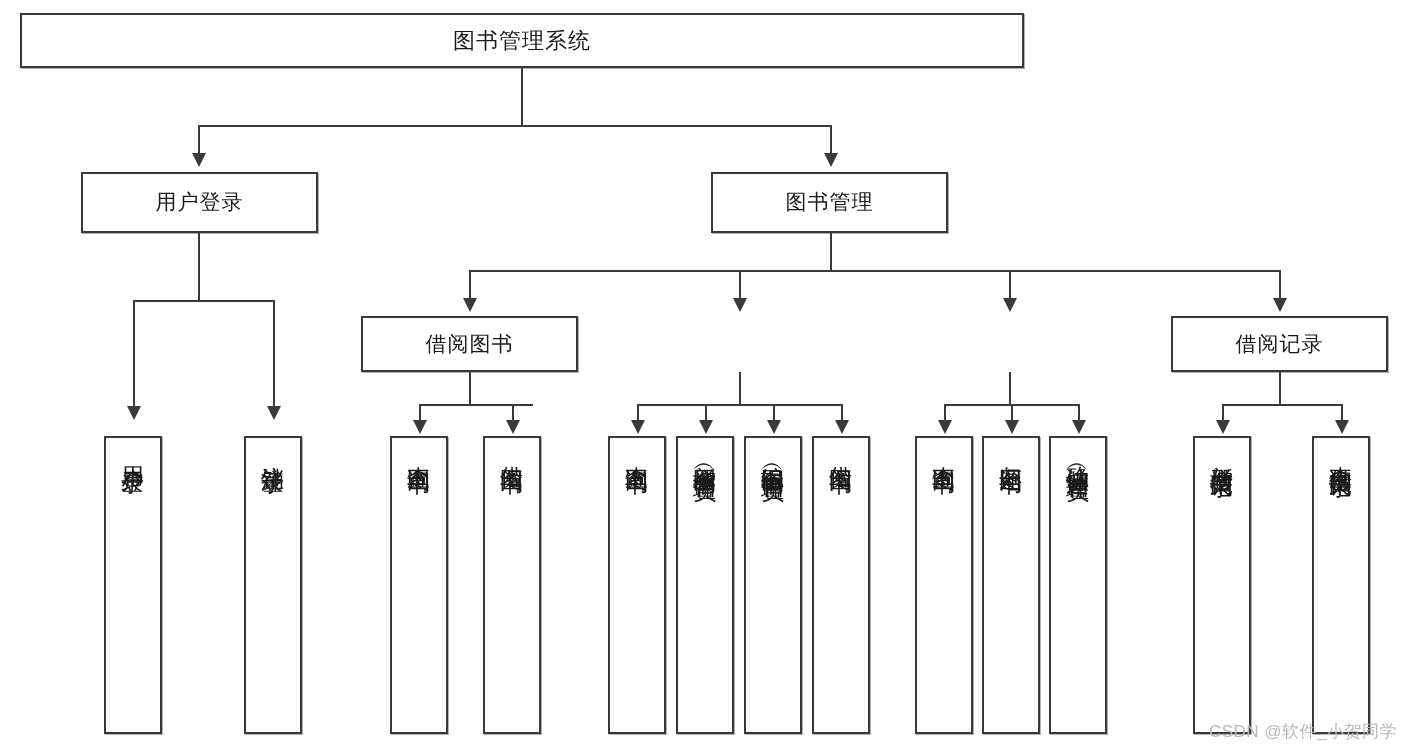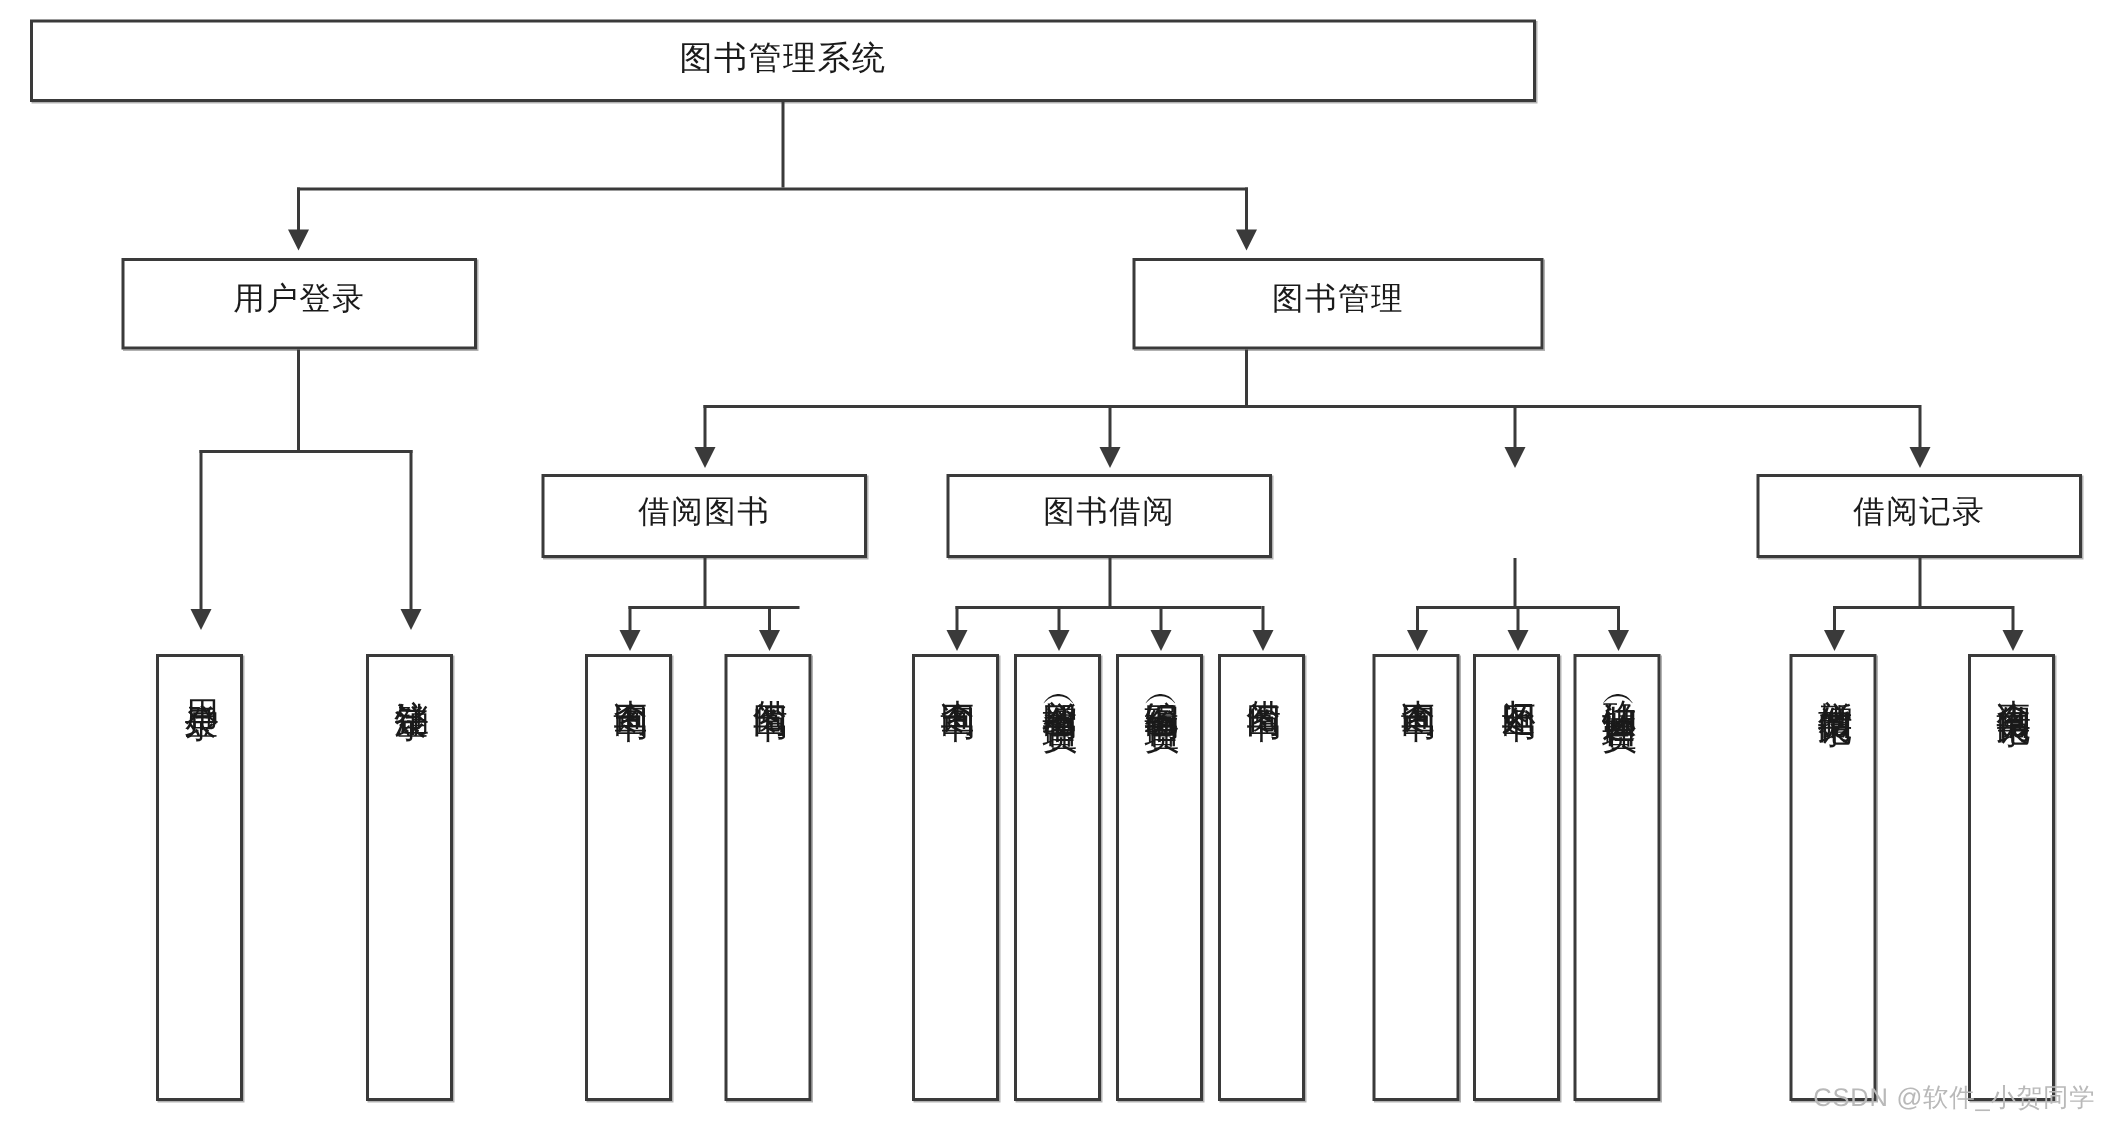--- a/index.html
+++ b/index.html
@@ -24,21 +24,20 @@
     display:flex;
     align-items:center;
     justify-content:center;
     color:#1a1a1a;
     box-shadow:1px 1px 0 rgba(0,0,0,0.30);
   }
   .node .lbl{
     display:block;
     line-height:1.16;
     white-space:nowrap;
-    font-family:Liberation Mono, monospace;
   }
   
   .node.h .lbl{
     font-size:21px;
     letter-spacing:1px;
   }
   .node.root .lbl{font-size:22px;}
   
   .node.v{
     align-items:flex-start;
@@ -94,21 +93,21 @@
   <div class="ln h" style="left:198px;top:125px;width:634px;"></div>
 
   <div class="ln v" style="left:198px;top:125px;height:30px;"></div>
   <div class="arrow" style="left:192px;top:153px;"></div>
   <div class="ln v" style="left:830px;top:125px;height:30px;"></div>
   <div class="arrow" style="left:824px;top:153px;"></div>
 
   <div class="node h" style="left:81px;top:172px;width:237px;height:61px;">
     <span class="lbl">用户登录</span>
   </div>
-  <div class="node h" style="left:711px;top:172px;width:274px;height:61px;margin-left:44px;">
+  <div class="node h" style="left:711px;top:172px;width:237px;height:61px;">
     <span class="lbl">图书管理</span>
   </div>
 
   <div class="ln v" style="left:198px;top:233px;height:67px;"></div>
   <div class="ln h" style="left:133px;top:300px;width:142px;"></div>
   <div class="ln v" style="left:133px;top:300px;height:108px;"></div>
   <div class="arrow" style="left:127px;top:406px;"></div>
   <div class="ln v" style="left:273px;top:300px;height:108px;"></div>
   <div class="arrow" style="left:267px;top:406px;"></div>
 
@@ -119,23 +118,20 @@
   <div class="ln v" style="left:739px;top:270px;height:30px;"></div>
   <div class="arrow" style="left:733px;top:298px;"></div>
   <div class="ln v" style="left:1009px;top:270px;height:30px;"></div>
   <div class="arrow" style="left:1003px;top:298px;"></div>
   <div class="ln v" style="left:1279px;top:270px;height:30px;"></div>
   <div class="arrow" style="left:1273px;top:298px;"></div>
 
   <div class="node h" style="left:361px;top:316px;width:217px;height:56px;">
     <span class="lbl">借阅图书</span>
   </div>
-  <div class="node h" style="left:631px;top:316px;width:217px;height:56px;">
-    <span class="lbl">图书借阅</span>
-  </div>
   <div class="node h" style="left:1171px;top:316px;width:217px;height:56px;">
     <span class="lbl">借阅记录</span>
   </div>
 
   <div class="ln v" style="left:469px;top:372px;height:32px;"></div>
   <div class="ln h" style="left:419px;top:404px;width:114px;"></div>
   <div class="ln v" style="left:419px;top:404px;height:18px;"></div>
   <div class="arrow" style="left:413px;top:420px;"></div>
   <div class="ln v" style="left:512px;top:404px;height:18px;"></div>
   <div class="arrow" style="left:506px;top:420px;"></div>

